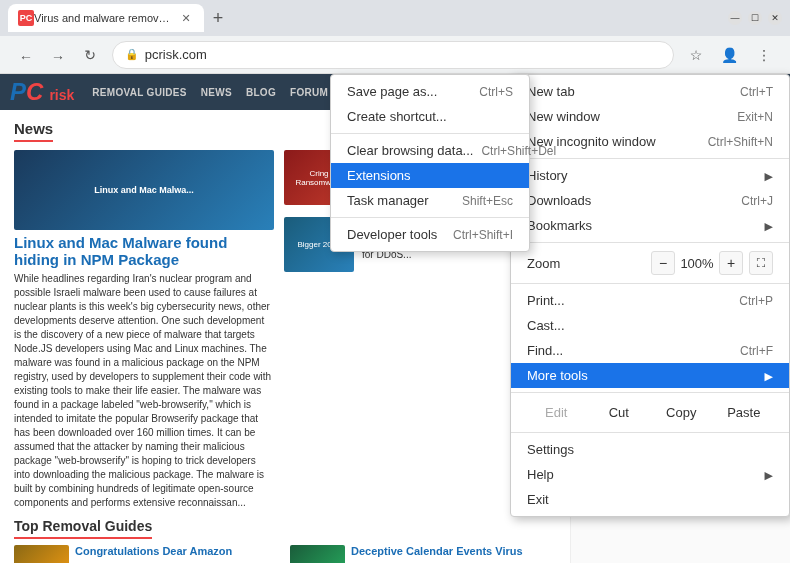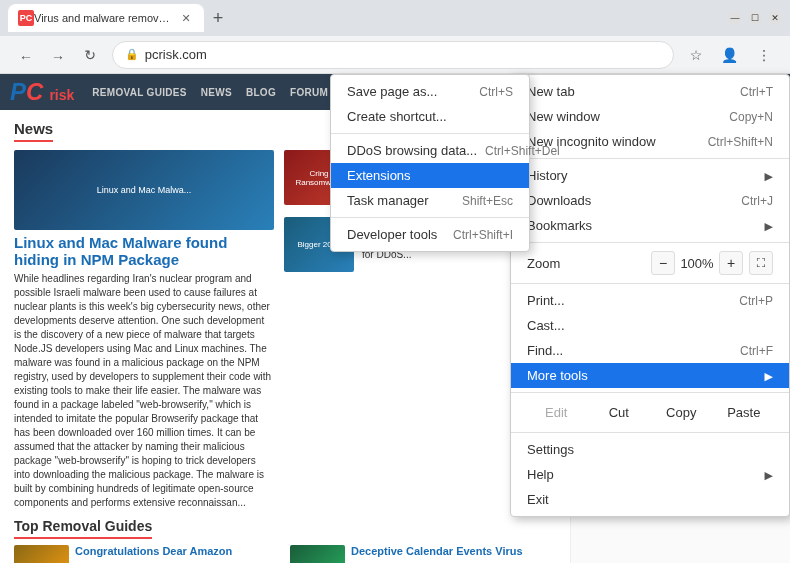--- a/index.html
+++ b/index.html
@@ -138,21 +138,21 @@
     }
     .news-item-left {
       width: 260px;
       flex-shrink: 0;
     }
     .news-thumb {
       width: 100%;
       height: 80px;
       background: linear-gradient(135deg,#1a3a5c,#2980b9);
       display: flex;align-items:center;justify-content:center;
-      color:#fff;font-size:11px;font-weight:normal;text-align:center;padding:4px;
+      color:#fff;font-size:11px;font-weight:bold;text-align:center;padding:4px;
       margin-bottom: 4px;
       border-radius: 2px;
     }
     .news-item-left h3 {
       font-size: 15px;
       font-weight: bold;
       color: #1a6db5;
       margin-bottom: 4px;
     }
     .news-item-left p {
@@ -473,21 +473,21 @@
 </div>
 
 <div class="context-menu">
 
   <div class="menu-item">
     <span>New tab</span>
     <span class="menu-shortcut">Ctrl+T</span>
   </div>
   <div class="menu-item">
     <span>New window</span>
-    <span class="menu-shortcut">Copy+N</span>
+    <span class="menu-shortcut">Exit+N</span>
   </div>
   <div class="menu-item">
     <span>New incognito window</span>
     <span class="menu-shortcut">Ctrl+Shift+N</span>
   </div>
   <div class="menu-divider"></div>
 
   <div class="menu-item">
     <span>History</span>
     <span class="menu-arrow">▶</span>
@@ -551,21 +551,21 @@
 <div class="submenu">
   <div class="menu-item">
     <span>Save page as...</span>
     <span class="menu-shortcut">Ctrl+S</span>
   </div>
   <div class="menu-item">
     <span>Create shortcut...</span>
   </div>
   <div class="menu-divider"></div>
   <div class="menu-item">
-    <span>DDoS browsing data...</span>
+    <span>Clear browsing data...</span>
     <span class="menu-shortcut">Ctrl+Shift+Del</span>
   </div>
   <div class="menu-item highlighted">
     <span>Extensions</span>
   </div>
   <div class="menu-item">
     <span>Task manager</span>
     <span class="menu-shortcut">Shift+Esc</span>
   </div>
   <div class="menu-divider"></div>

